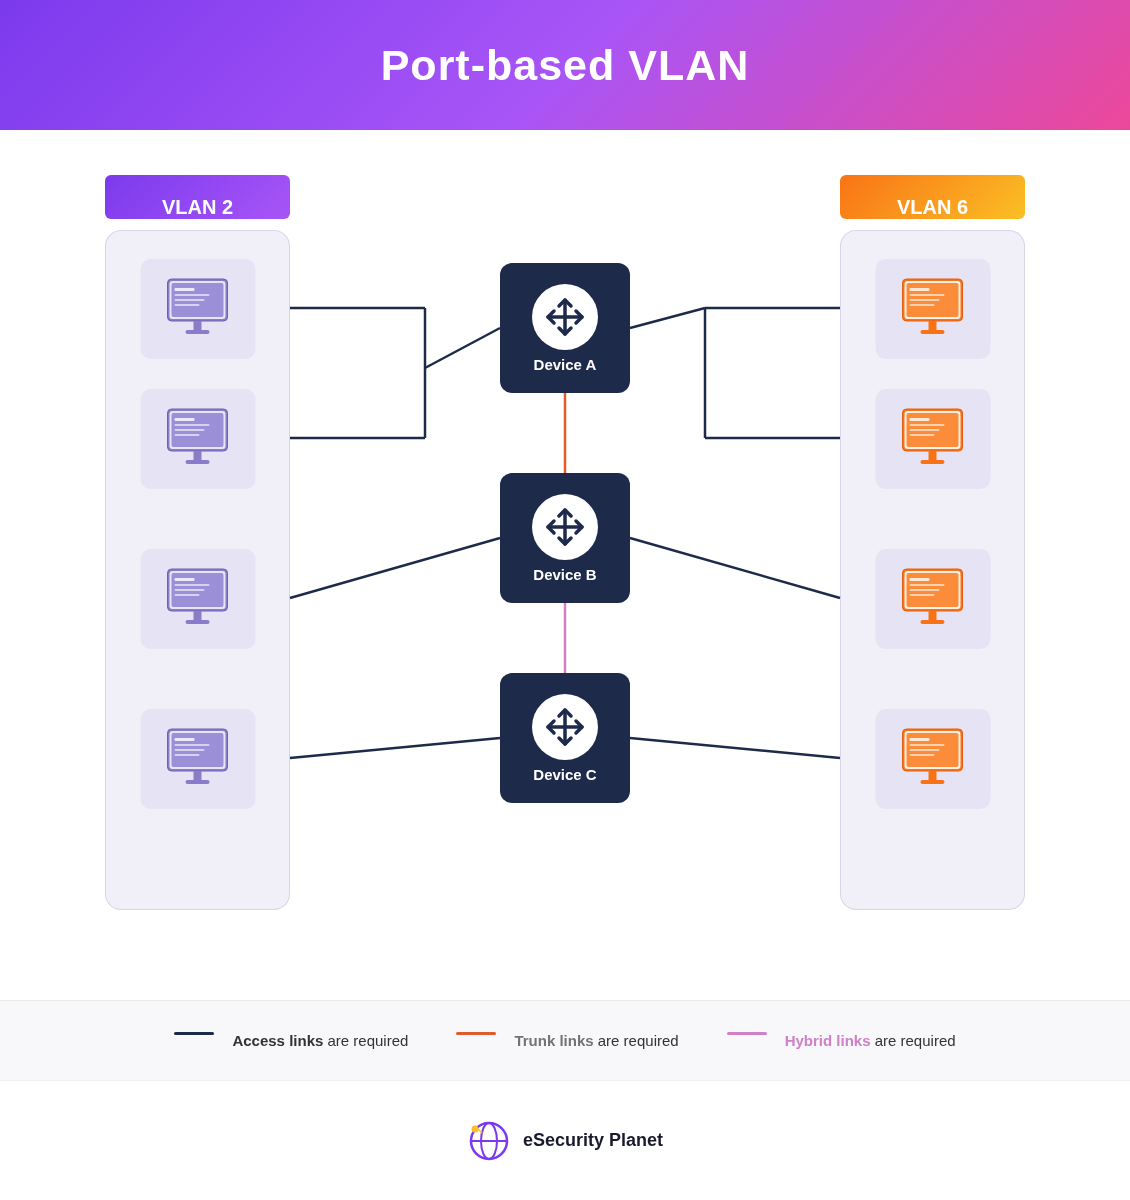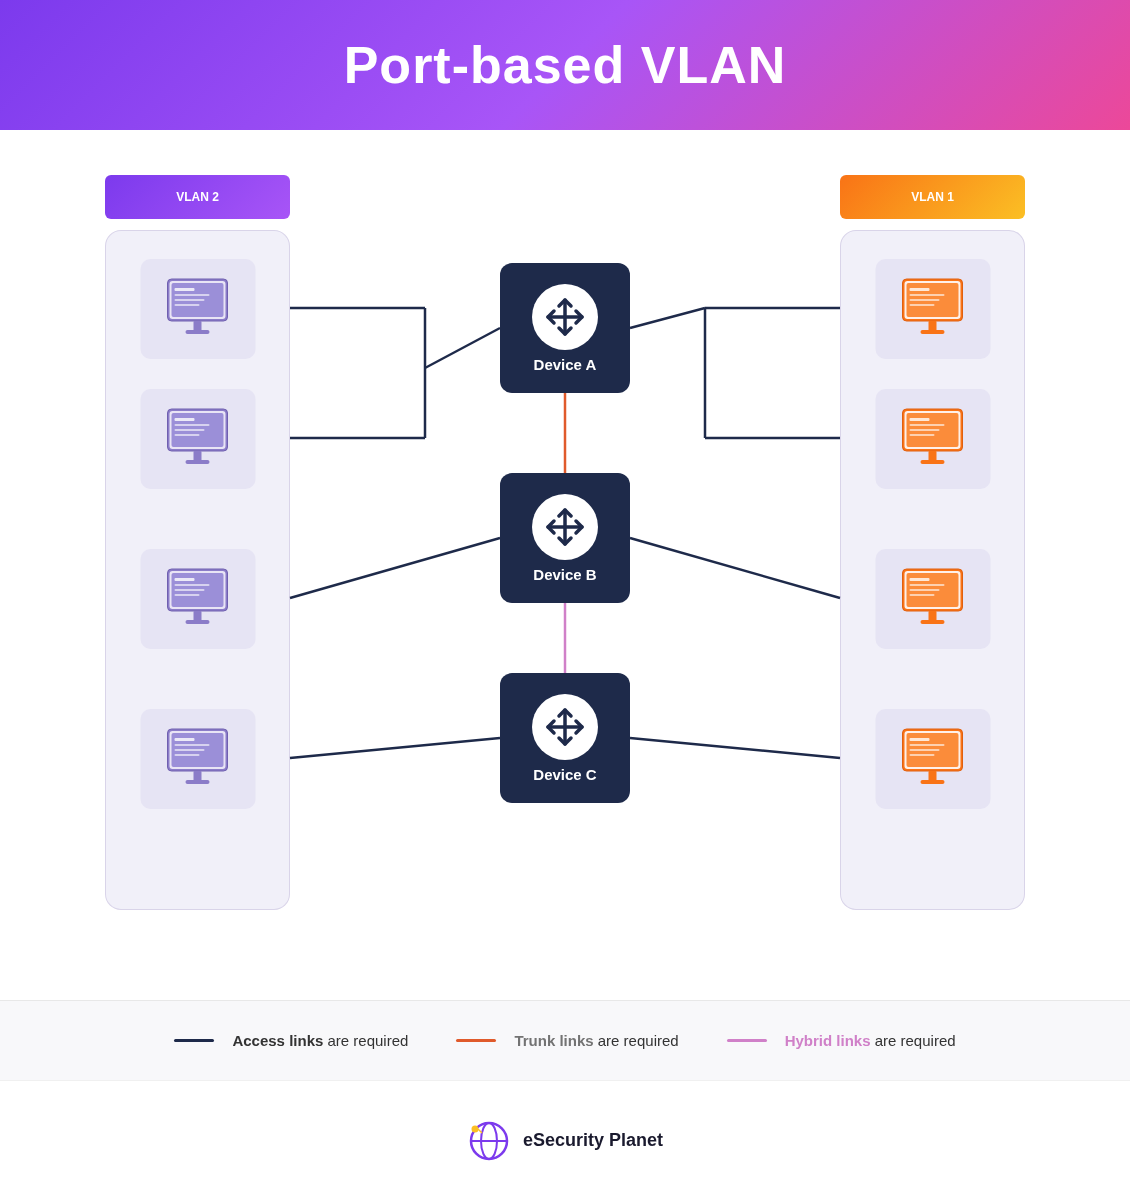--- a/index.html
+++ b/index.html
@@ -15,21 +15,21 @@
     .header {
       width: 100%;
       height: 130px;
       background: linear-gradient(135deg, #7c3aed 0%, #a855f7 50%, #ec4899 100%);
       display: flex;
       align-items: center;
       justify-content: center;
     }
     .header-title {
       color: white;
-      font-size: 52px;
+      font-size: 43px;
       font-weight: 800;
       letter-spacing: 1px;
     }
 
     
     .main {
       width: 100%;
       height: 870px;
       background: #ffffff;
       position: relative;
@@ -44,23 +44,23 @@
       position: relative;
     }
 
     
     .vlan-label {
       position: absolute;
       top: 0;
       height: 44px;
       border-radius: 6px;
       display: flex;
-      align-items: center;
-      justify-content: center;
-      font-size: 12px;
+      align-items: flex-end;
+      justify-content: center;
+      font-size: 20px;
       font-weight: 700;
       color: white;
       padding: 0 20px;
       z-index: 10;
     }
     .vlan-label.left {
       left: 0;
       width: 185px;
       background: linear-gradient(135deg, #7c3aed, #a855f7);
     }
@@ -155,21 +155,21 @@
       height: 80px;
       background: #f8f8fa;
       border-top: 1px solid #e8e8e8;
       display: flex;
       align-items: center;
       justify-content: center;
       gap: 48px;
     }
     .legend-item {
       display: flex;
-      align-items: center;
+      align-items: flex-start;
       gap: 18px;
     }
     .legend-line {
       width: 40px;
       height: 3px;
       border-radius: 2px;
     }
     .legend-line.access { background: #1e2a4a; }
     .legend-line.trunk { background: #e05a2b; }
     .legend-line.hybrid { background: #d080c8; }
@@ -211,21 +211,21 @@
 </div>
 
 <div class="main">
   <div class="diagram-container">
 
     <div class="vlan-label left">
       <span>VLAN 2</span>
     </div>
 
     <div class="vlan-label right">
-      <span>VLAN 1</span>
+      <span>VLAN 6</span>
     </div>
 
     <div class="vlan-panel left">
 
       <div class="computer-slot" style="top: 28px;">
         <svg class="computer-svg" viewBox="0 0 72 68">
           <rect x="6" y="4" width="60" height="42" rx="4" fill="#8b7cc8" stroke="#7060b0" stroke-width="1"></rect>
           <rect x="8" y="6" width="56" height="38" rx="3" fill="#e8e4f5"></rect>
           <rect x="10" y="8" width="52" height="34" rx="2" fill="#9b8fd8"></rect>
 

